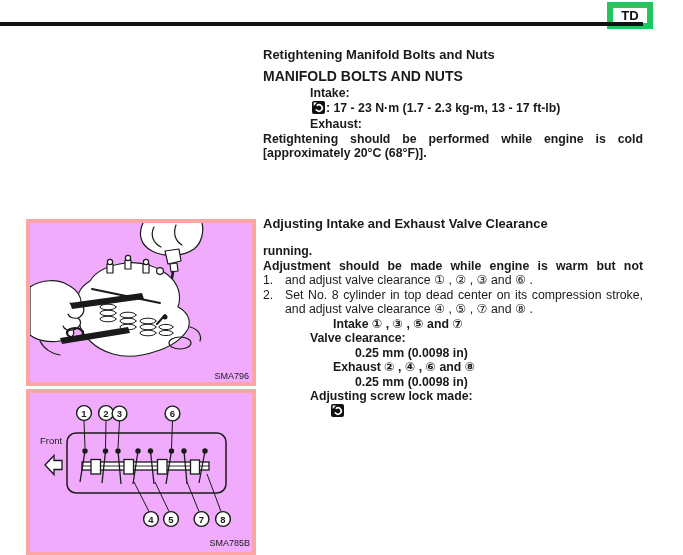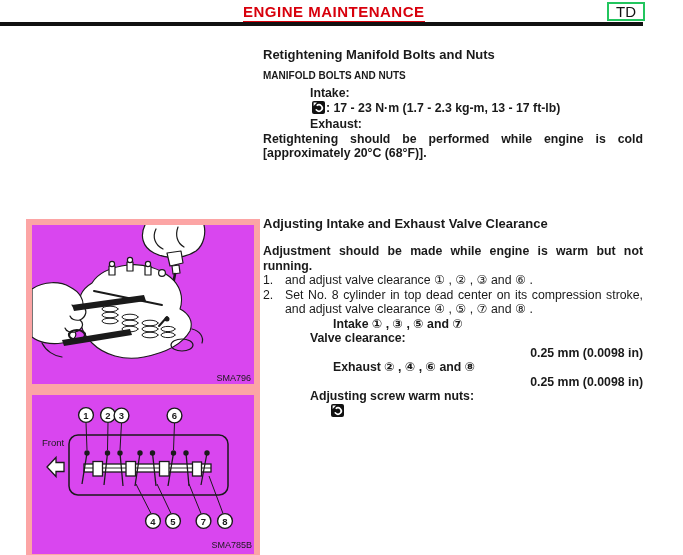--- a/index.html
+++ b/index.html
@@ -1,49 +1,48 @@
 <!DOCTYPE html>
 <html><head>
 <meta charset="utf-8">
 <style>
   html,body{margin:0;padding:0;background:#fff;}
   .page{position:relative;width:683px;height:555px;background:#ffffff;overflow:hidden;
         font-family:"Liberation Sans","DejaVu Sans",sans-serif;color:#1a1a1a;}
   
   .hdr-title{position:absolute;left:243px;top:3px;font-size:15px;font-weight:bold;
              color:#d8000c;letter-spacing:.5px;border-bottom:2px solid #d8000c;padding-bottom:1px;}
-  .hdr-tab{position:absolute;left:607px;top:2px;width:34px;height:15px;border:2px solid #22c55e;
-           font-size:15px;font-weight:normal;text-align:center;line-height:15px;color:#111;}
+  .hdr-tab{position:absolute;left:607px;top:2px;width:34px;height:15px;border:6px solid #22c55e;
+           font-size:13px;font-weight:bold;text-align:center;line-height:15px;color:#111;}
   .hdr-rule{position:absolute;left:0;top:22px;width:643px;height:4px;background:#111;}
   
   .col{position:absolute;left:263px;width:380px;font-size:12.3px;line-height:14.5px;}
   .h1{font-size:13px;font-weight:bold;line-height:17px;margin:0 0 6px 0;}
-  .h2{font-size:10px;font-weight:bold;line-height:14px;margin:0 0 3px 0;}
+  .h2{font-size:14px;font-weight:bold;line-height:14px;margin:0 0 3px 0;}
   .b{font-weight:bold;}
   .ind1{padding-left:47px;}
   .ind2{padding-left:70px;}
-  .ind3{padding-left:92px;text-align:right;}
+  .ind3{padding-left:92px;}
   .ind-icon{padding-left:49px;}
   .ind-icon2{padding-left:68px;}
   .just{text-align:justify;text-align-last:justify;}
   .step{position:relative;padding-left:22px;}
   .step .num{position:absolute;left:0;top:0;}
   .ticon{display:inline-block;vertical-align:-2px;margin-right:1px;}
   
-  .fig{position:absolute;left:26px;width:222px;height:159px;border:6px solid #fca5a5;background:#d946ef;}
+  .fig{position:absolute;left:26px;width:222px;height:159px;border:4px solid #fca5a5;background:#f0abfc;}
   .fig1{top:219px;}
   .fig2{top:389px;}
   .fig svg{display:block;}
 </style>
 </head>
 <body>
 
 <div class="page">
 
-  <div class="hdr-title">ENGINE MAINTENANCE</div>
   <div class="hdr-tab">TD</div>
   <div class="hdr-rule"></div>
 
   <div class="col" style="top:46px;">
     <div class="h1">Retightening Manifold Bolts and Nuts</div>
     <div class="h2">MANIFOLD BOLTS AND NUTS</div>
     <div class="b ind1">Intake:</div>
     <div class="b ind-icon">
       <span class="ticon"><svg width="13" height="13" viewBox="0 0 13 13">
             <rect width="13" height="13" rx="2" fill="#111"></rect>
@@ -51,37 +50,37 @@
             <polygon points="1.6,1.6 5,1.6 1.6,5" fill="#fff"></polygon>
           </svg></span><span>: 17 - 23 N·m (1.7 - 2.3 kg-m, 13 - 17 ft-lb)</span>
     </div>
     <div class="b ind1">Exhaust:</div>
     <div class="b just">Retightening should be performed while engine is cold</div>
     <div class="b">[approximately 20°C (68°F)].</div>
   </div>
 
   <div class="col" style="top:215px;">
     <div class="h1" style="margin-bottom:12px;">Adjusting Intake and Exhaust Valve Clearance</div>
+    <div class="b">running.</div>
     <div class="b just">Adjustment should be made while engine is warm but not</div>
-    <div class="b">running.</div>
     <div class="step">
       <span class="num">1.</span>
       <div>and adjust valve clearance ① , ② , ③ and ⑥ .</div>
     </div>
     <div class="step">
       <span class="num">2.</span>
       <div class="just">Set No. 8 cylinder in top dead center on its compression stroke,</div>
       <div>and adjust valve clearance ④ , ⑤ , ⑦ and ⑧ .</div>
     </div>
     <div class="b ind2">Intake ① , ③ , ⑤ and ⑦</div>
     <div class="b ind1">Valve clearance:</div>
     <div class="b ind3">0.25 mm (0.0098 in)</div>
     <div class="b ind2">Exhaust ② , ④ , ⑥ and ⑧</div>
     <div class="b ind3">0.25 mm (0.0098 in)</div>
-    <div class="b ind1">Adjusting screw warm nuts:</div>
+    <div class="b ind1">Adjusting screw lock made:</div>
     <div class="b ind-icon2">
       <span class="ticon"><svg width="13" height="13" viewBox="0 0 13 13">
             <rect width="13" height="13" rx="2" fill="#111"></rect>
             <circle cx="7" cy="7" r="3.2" fill="none" stroke="#fff" stroke-width="1.7" stroke-dasharray="16 5" transform="rotate(-135 7 7)"></circle>
             <polygon points="1.6,1.6 5,1.6 1.6,5" fill="#fff"></polygon>
           </svg></span>
     </div>
   </div>
 
   <div class="fig fig1">

